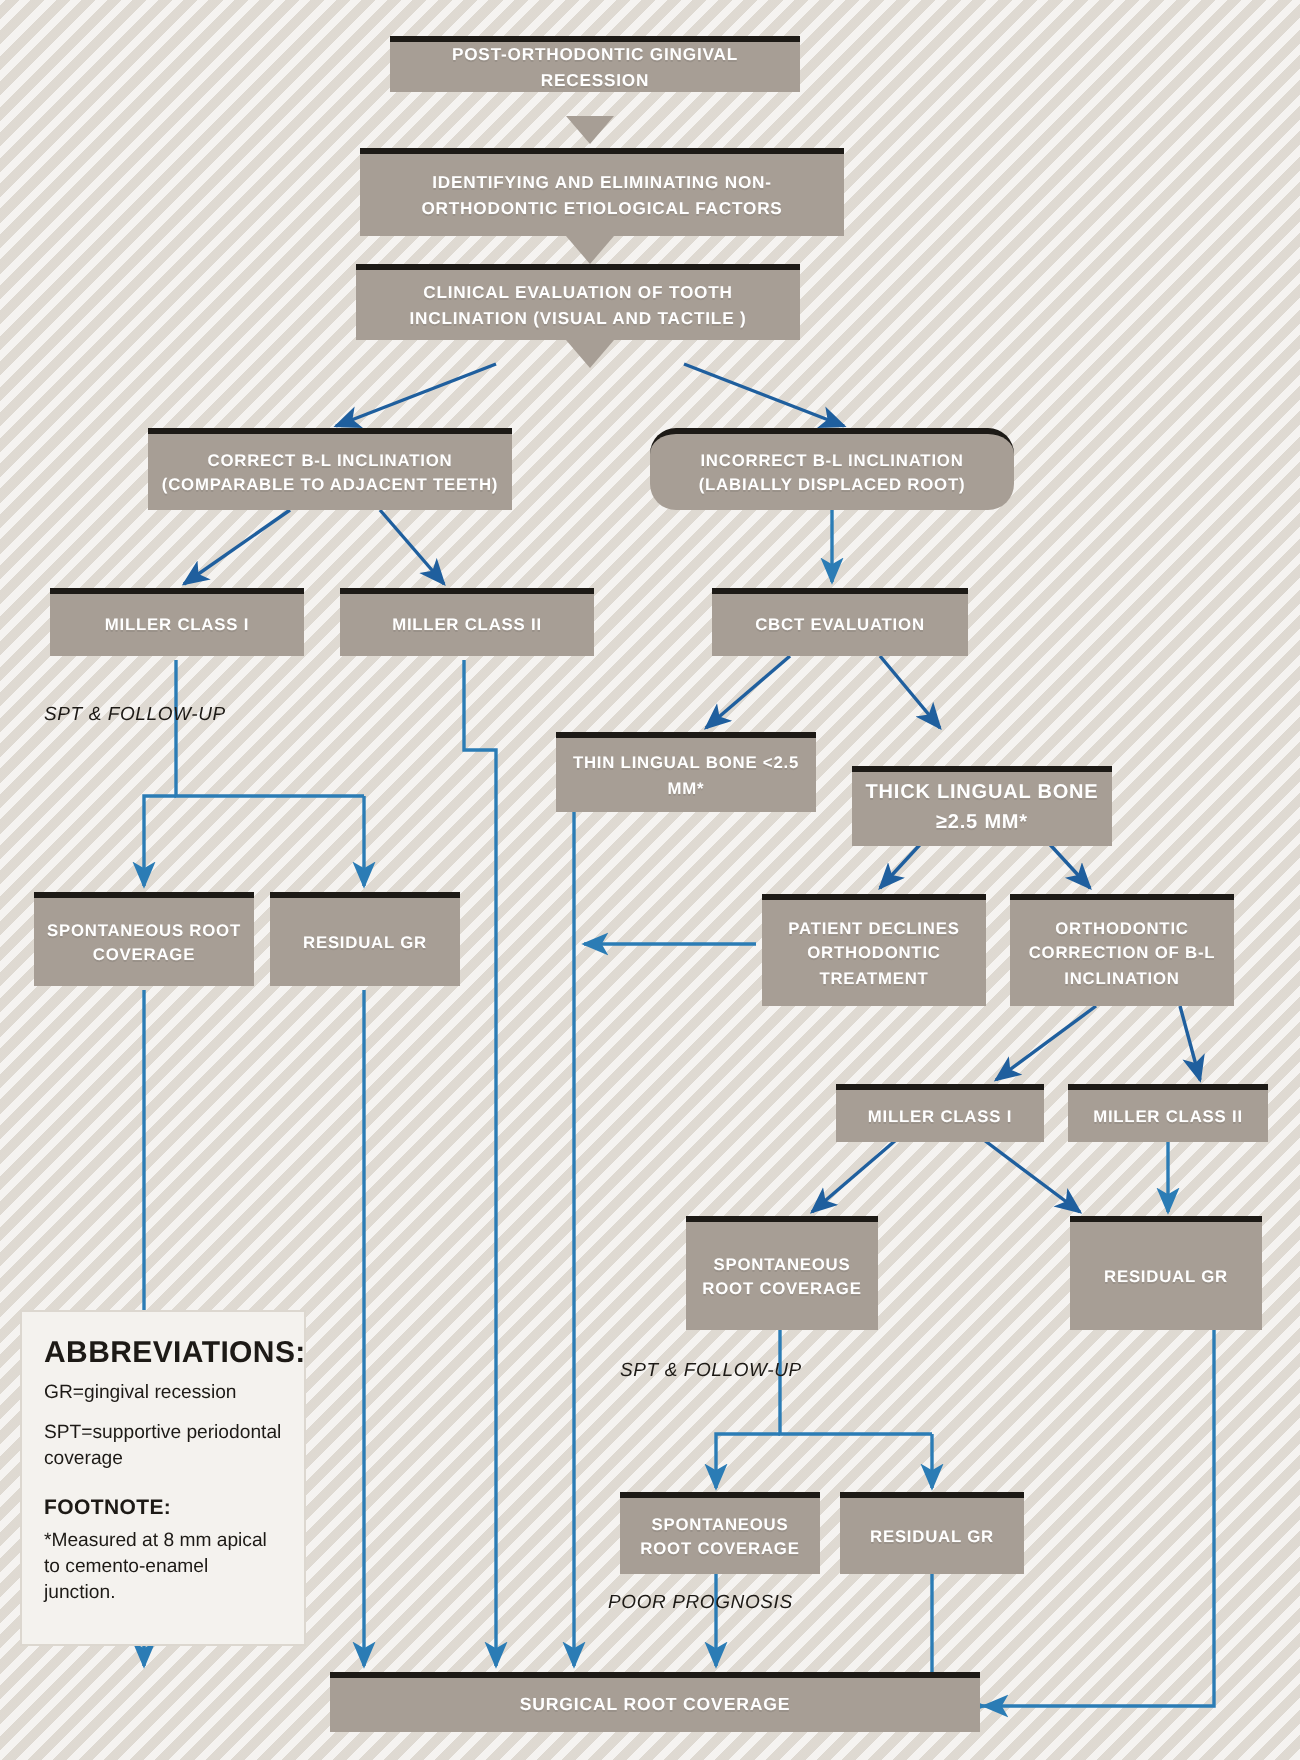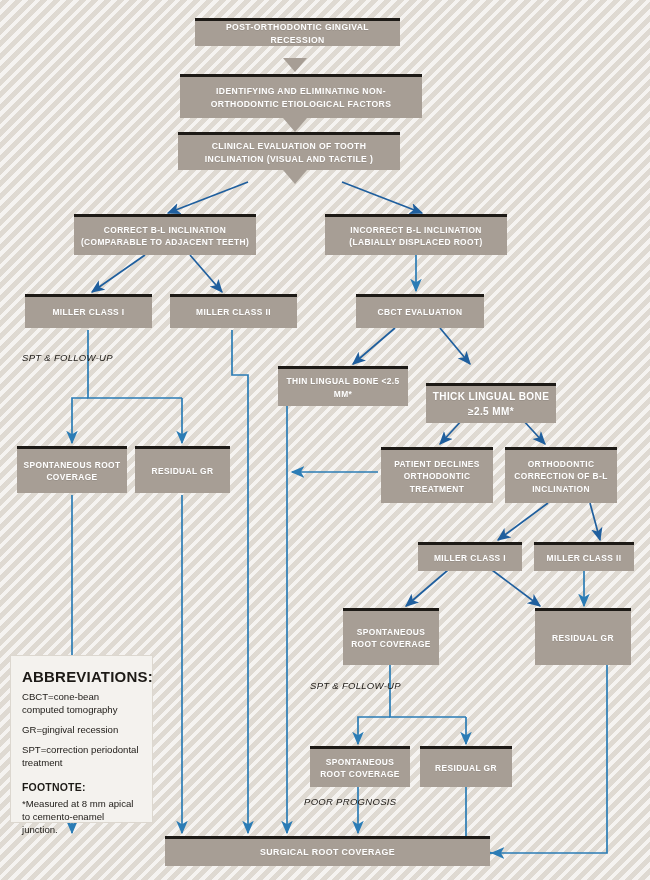--- a/index.html
+++ b/index.html
@@ -138,21 +138,21 @@
   </div>
 
   <div class="node" style="left:178px;top:132px;width:222px;height:38px;font-size:8.6px;">
     <span>Clinical evaluation of tooth inclination (visual and tactile )</span>
   </div>
 
   <div class="node" style="left:74px;top:214px;width:182px;height:41px;font-size:8.4px;">
     <span>Correct B-L inclination (comparable to adjacent teeth)</span>
   </div>
 
-  <div class="node" style="left:325px;top:214px;width:182px;height:41px;font-size:8.4px;">
+  <div class="node" style="left:325px;top:214px;width:182px;height:41px;font-size:8.4px;border-radius:13px;">
     <span>Incorrect B-L inclination (labially displaced root)</span>
   </div>
 
   <div class="node" style="left:25px;top:294px;width:127px;height:34px;font-size:8.4px;">
     <span>Miller class I</span>
   </div>
 
   <div class="node" style="left:170px;top:294px;width:127px;height:34px;font-size:8.4px;">
     <span>Miller class II</span>
   </div>
@@ -214,20 +214,19 @@
   </div>
 
   <div class="lbl" style="left:22px;top:352px;">SPT &amp; Follow-up</div>
 
   <div class="lbl" style="left:310px;top:680px;">SPT &amp; Follow-up</div>
 
   <div class="lbl" style="left:304px;top:796px;">Poor prognosis</div>
 
   <div id="legend">
     <div class="head">ABBREVIATIONS:</div>
-    <div class="ln">CBCT=cone-bean computed tomography</div>
     <div class="ln">GR=gingival recession</div>
-    <div class="ln">SPT=correction periodontal treatment</div>
+    <div class="ln">SPT=supportive periodontal coverage</div>
     <div class="head2">FOOTNOTE:</div>
     <div class="ln">*Measured at 8 mm apical to cemento-enamel junction.</div>
   </div>
 
 </div>
 
 </body></html>

